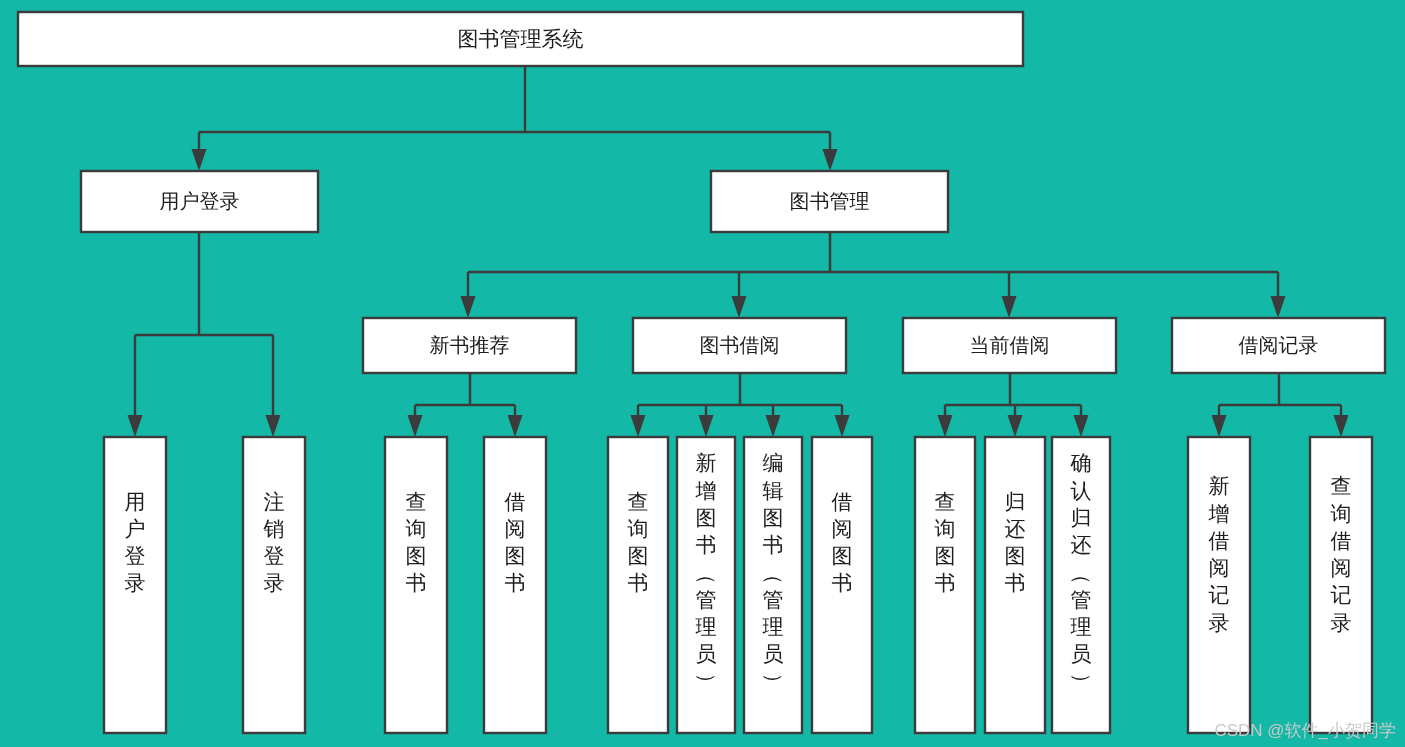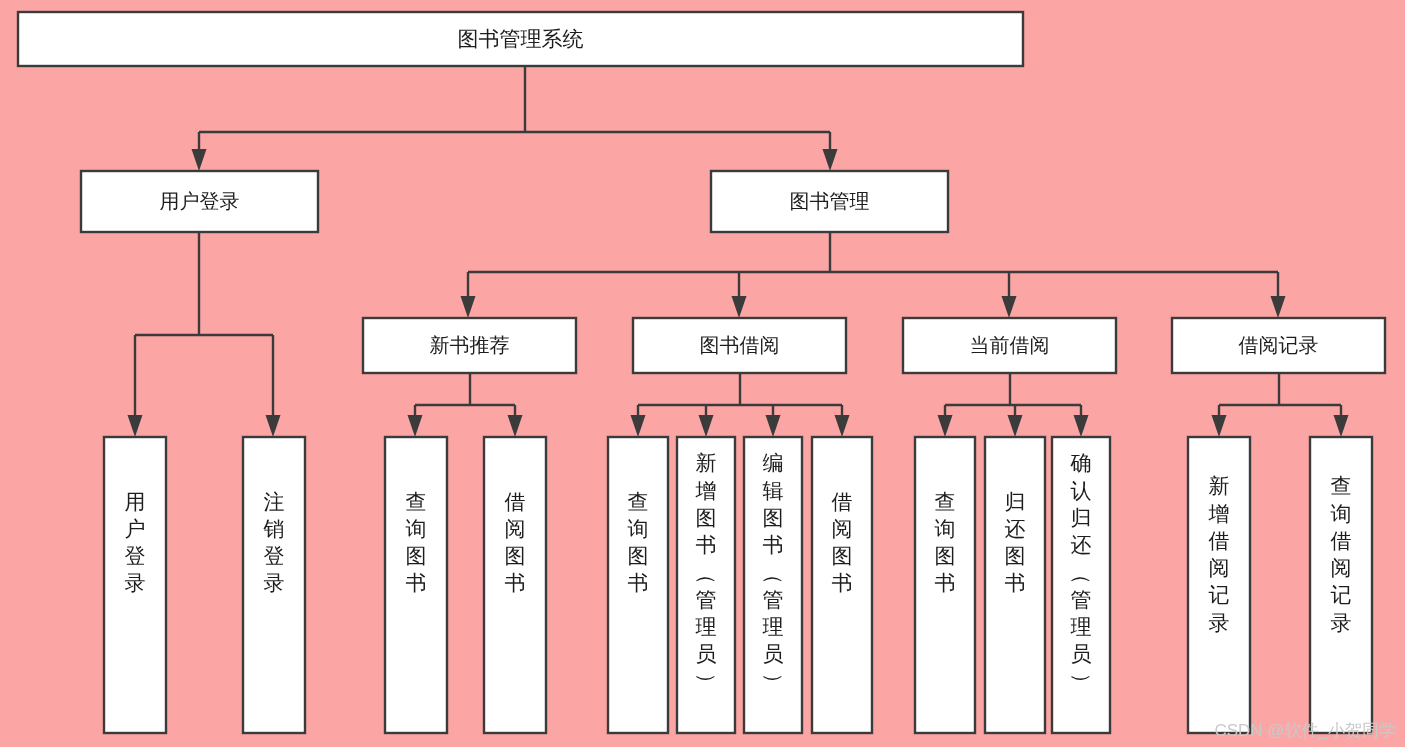--- a/index.html
+++ b/index.html
@@ -8,21 +8,21 @@
     padding: 0;
     background: #ffffff;
   }
   body {
     font-family: "Liberation Sans", "DejaVu Sans", sans-serif;
   }
   #diagram-root {
     position: relative;
     width: 1405px;
     height: 747px;
-    background: #fca5a5;
+    background: #14b8a6;
     overflow: hidden;
   }
   svg#tree-svg {
     position: absolute;
     left: 0;
     top: 0;
     width: 1405px;
     height: 747px;
     display: block;
   }

